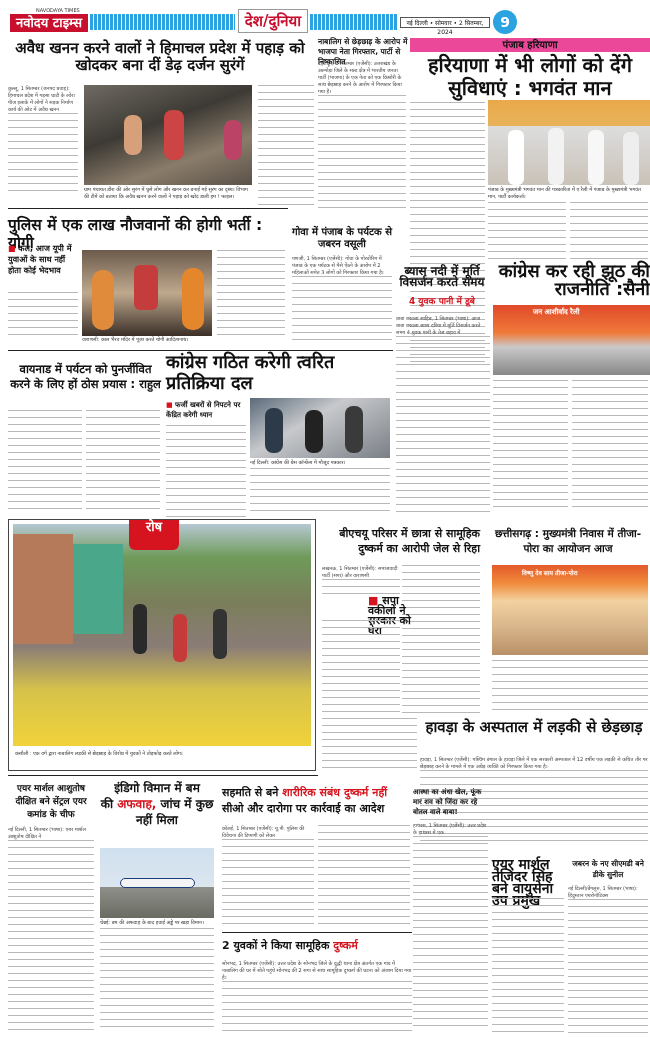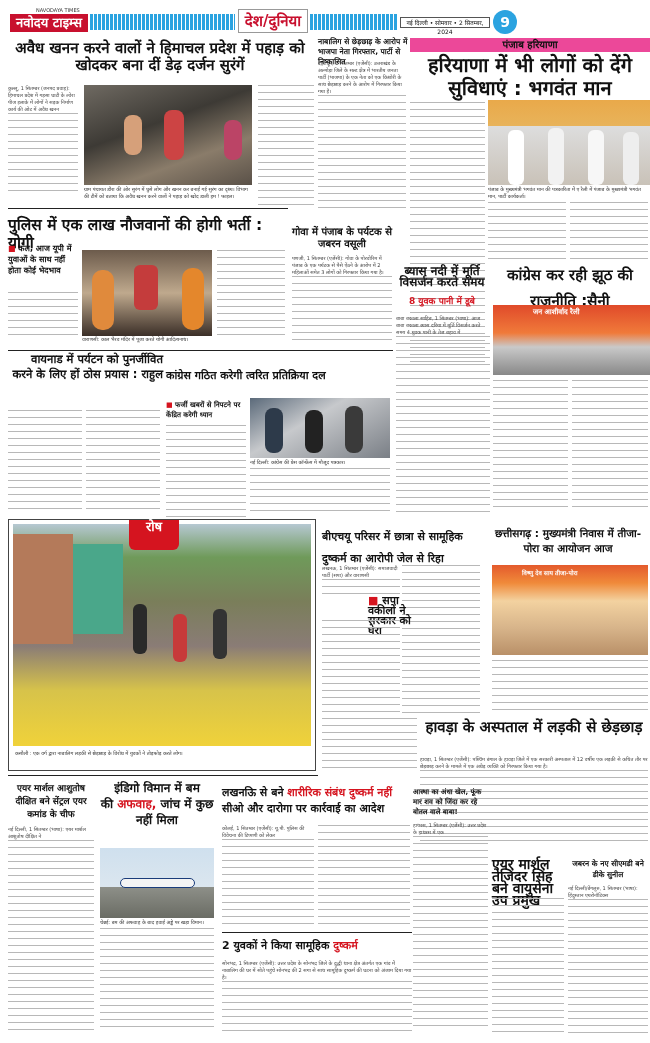--- a/index.html
+++ b/index.html
@@ -71,36 +71,36 @@
   <div style="position:absolute;left:52px;top:15px;width:24px;height:45px;background:#c43c3c;border-radius:6px"></div>
   <div style="position:absolute;left:100px;top:18px;width:22px;height:62px;background:#e4872c;border-radius:10px"></div>
 </div>
 <div class="abs cap" style="left:82px;top:336px;width:130px;height:8px;overflow:hidden">वाराणसी: काल भैरव मंदिर में पूजा करते योगी आदित्यनाथ।</div>
 <div class="abs txt" style="left:217px;top:250px;width:68px;height:88px"></div>
 
 <div class="abs h1" style="left:292px;top:226px;width:100px;font-size:10px;text-align:center;line-height:12px">गोवा में पंजाब के पर्यटक से जबरन वसूली</div>
 <div class="abs txt" style="left:292px;top:255px;width:100px;height:90px">पणजी, 1 सितम्बर (एजेंसी): गोवा के पोरवोरिम में पंजाब के एक पर्यटक से पैसे ऐंठने के आरोप में 2 महिलाओं समेत 3 लोगों को गिरफ्तार किया गया है।</div>
 
 <div class="abs h1" style="left:392px;top:266px;width:100px;font-size:12px;text-align:center;line-height:11px">ब्यास नदी में मूर्ति विसर्जन करते समय</div>
-<div class="abs h1 red" style="left:392px;top:296px;width:100px;font-size:9px;text-align:center">8 युवक पानी में डूबे</div>
+<div class="abs h1 red" style="left:392px;top:296px;width:100px;font-size:9px;text-align:center">4 युवक पानी में डूबे</div>
 <div class="abs txt" style="left:396px;top:315px;width:94px;height:200px">बाबा बकाला साहिब, 1 सितम्बर (भाषा): आज बाबा बकाला ब्यास दरिया में मूर्ति विसर्जन करते समय 4 युवक पानी के तेज बहाव में</div>
 
-<div class="abs h1" style="left:490px;top:262px;width:160px;font-size:15px;text-align:center;line-height:26px">कांग्रेस कर रही झूठ की राजनीति :सैनी</div>
+<div class="abs h1" style="left:490px;top:262px;width:160px;font-size:18px;text-align:right;line-height:18px">कांग्रेस कर रही झूठ की राजनीति :सैनी</div>
 <div class="abs photo" style="left:493px;top:305px;width:157px;height:70px;background:linear-gradient(180deg,#e04a2a,#f07a3a 40%,#c9c9c9 60%,#888)">
   <div style="position:absolute;left:40px;top:2px;color:#fff;font-size:7px;font-weight:bold">जन आशीर्वाद रैली</div>
 </div>
 <div class="abs txt" style="left:493px;top:380px;width:75px;height:130px"></div>
 <div class="abs txt" style="left:572px;top:380px;width:76px;height:130px"></div>
 
 <div class="abs rule" style="left:8px;top:350px;width:385px;height:1px"></div>
-<div class="abs h1" style="left:8px;top:352px;width:155px;font-size:11.5px;text-align:right;line-height:15px">वायनाड में पर्यटन को पुनर्जीवित करने के लिए हों ठोस प्रयास : राहुल</div>
+<div class="abs h1" style="left:8px;top:362px;width:155px;font-size:11.5px;text-align:center;line-height:15px">वायनाड में पर्यटन को पुनर्जीवित करने के लिए हों ठोस प्रयास : राहुल</div>
 <div class="abs txt" style="left:8px;top:410px;width:74px;height:105px"></div>
 <div class="abs txt" style="left:86px;top:410px;width:74px;height:105px"></div>
 
-<div class="abs h1" style="left:166px;top:370px;width:225px;font-size:11px">कांग्रेस गठित करेगी त्वरित प्रतिक्रिया दल</div>
+<div class="abs h1" style="left:166px;top:352px;width:225px;font-size:18px">कांग्रेस गठित करेगी त्वरित प्रतिक्रिया दल</div>
 <div class="abs h1 bullet" style="left:166px;top:400px;width:80px;font-size:7px;line-height:10px">फर्जी खबरों से निपटने पर केंद्रित करेगी ध्यान</div>
 <div class="abs txt" style="left:166px;top:425px;width:80px;height:92px"></div>
 <div class="abs photo" style="left:250px;top:398px;width:140px;height:60px;background:linear-gradient(150deg,#5b6a7a,#c7c9cc 40%,#7a7f86)">
   <div style="position:absolute;left:15px;top:10px;width:18px;height:45px;background:#2d3a4a;border-radius:8px"></div>
   <div style="position:absolute;left:55px;top:12px;width:18px;height:43px;background:#222;border-radius:8px"></div>
   <div style="position:absolute;left:95px;top:8px;width:18px;height:47px;background:#3a3a3a;border-radius:8px"></div>
 </div>
 <div class="abs cap" style="left:250px;top:459px;width:140px;height:8px;overflow:hidden">नई दिल्ली: कांग्रेस की प्रेस कॉन्फ्रेंस में मौजूद पत्रकार।</div>
 <div class="abs txt" style="left:250px;top:468px;width:140px;height:48px"></div>
 
@@ -109,21 +109,21 @@
     <div style="position:absolute;left:0;top:10px;width:60px;height:110px;background:#b47a5a"></div>
     <div style="position:absolute;left:60px;top:20px;width:50px;height:90px;background:#4aa78a"></div>
     <div style="position:absolute;left:120px;top:80px;width:14px;height:50px;background:#2a2a2a;border-radius:6px"></div>
     <div style="position:absolute;left:160px;top:90px;width:14px;height:48px;background:#c73a3a;border-radius:6px"></div>
     <div style="position:absolute;left:200px;top:85px;width:14px;height:50px;background:#333;border-radius:6px"></div>
   </div>
   <div class="abs tag" style="left:120px;top:0;width:50px;height:30px;font-size:13px;line-height:14px">रोष</div>
   <div class="abs cap" style="left:6px;top:230px;width:296px;height:16px">कसौली : एक वर्ग द्वारा नाबालिग लड़की से छेड़छाड़ के विरोध में युवकों ने तोड़फोड़ करते लोग।</div>
 </div>
 
-<div class="abs h1" style="left:322px;top:526px;width:158px;font-size:11px;text-align:left;line-height:22px">बीएचयू परिसर में छात्रा से सामूहिक दुष्कर्म का आरोपी जेल से रिहा</div>
+<div class="abs h1" style="left:322px;top:526px;width:158px;font-size:11px;text-align:right;line-height:15px">बीएचयू परिसर में छात्रा से सामूहिक दुष्कर्म का आरोपी जेल से रिहा</div>
 <div class="abs txt" style="left:322px;top:565px;width:78px;height:30px">लखनऊ, 1 सितम्बर (एजेंसी): समाजवादी पार्टी (सपा) और वाराणसी</div>
 <div class="abs txt" style="left:402px;top:565px;width:78px;height:150px"></div>
 <div class="abs h1 bullet" style="left:368px;top:596px;width:60px;font-size:11px;line-height:10px">सपा वकीलों ने सरकार को घेरा</div>
 <div class="abs txt" style="left:322px;top:620px;width:78px;height:95px"></div>
 
 <div class="abs h1" style="left:488px;top:526px;width:160px;font-size:10.5px;text-align:center;line-height:15px">छत्तीसगढ़ : मुख्यमंत्री निवास में तीजा-पोरा का आयोजन आज</div>
 <div class="abs photo" style="left:492px;top:565px;width:156px;height:90px;background:linear-gradient(180deg,#e45a2c 0,#f08a3a 20%,#f3d2a0 40%,#d7b48a 70%,#b99068)">
   <div style="position:absolute;left:30px;top:4px;color:#fff;font-size:6px;font-weight:bold">विष्णु देव साय तीजा-पोरा</div>
 </div>
 <div class="abs txt" style="left:492px;top:660px;width:156px;height:55px"></div>
@@ -140,21 +140,21 @@
   <span>इंडिगो विमान में बम</span><br>
   <span>की </span><span class="red">अफवाह,</span><span> जांच में कुछ नहीं मिला</span>
 </div>
 <div class="abs photo" style="left:100px;top:848px;width:114px;height:70px;background:linear-gradient(180deg,#cfe0ee 0,#dbe6ef 55%,#8d8f88 56%,#6a6c64)">
   <div style="position:absolute;left:20px;top:30px;width:75px;height:10px;background:#f4f4f4;border-radius:5px;border:1px solid #1a3c7a"></div>
 </div>
 <div class="abs cap" style="left:100px;top:919px;width:114px;height:8px;overflow:hidden">चेन्नई: बम की अफवाह के बाद हवाई अड्डे पर खड़ा विमान।</div>
 <div class="abs txt" style="left:100px;top:928px;width:114px;height:100px"></div>
 
 <div class="abs h1" style="left:222px;top:785px;width:190px;font-size:11px;line-height:16px">
-  <span>लखनऊि से बने </span><span class="red">शारीरिक संबंध दुष्कर्म नहीं</span><br>
+  <span>सहमति से बने </span><span class="red">शारीरिक संबंध दुष्कर्म नहीं</span><br>
   <span>सीओ और दारोगा पर कार्रवाई का आदेश</span>
 </div>
 <div class="abs txt" style="left:222px;top:825px;width:92px;height:105px">कोलई, 1 सितम्बर (एजेंसी): यू.पी. पुलिस की विवेचना की टिप्पणी को लेकर</div>
 <div class="abs txt" style="left:318px;top:825px;width:92px;height:105px"></div>
 
 <div class="abs h1" style="left:413px;top:787px;width:75px;font-size:7px;text-align:left;line-height:10px">आस्था का अंधा खेल, फूंक मार शव को जिंदा कर रहे बोतल वाले बाबा!</div>
 <div class="abs txt" style="left:413px;top:822px;width:75px;height:210px">हाथरस, 1 सितम्बर (एजेंसी): उत्तर प्रदेश के हाथरस में एक</div>
 
 <div class="abs h1" style="left:492px;top:858px;width:72px;font-size:14px;text-align:left;line-height:12px">एयर मार्शल तेजिंदर सिंह बने वायुसेना उप प्रमुख</div>
 <div class="abs txt" style="left:492px;top:898px;width:72px;height:135px"></div>

